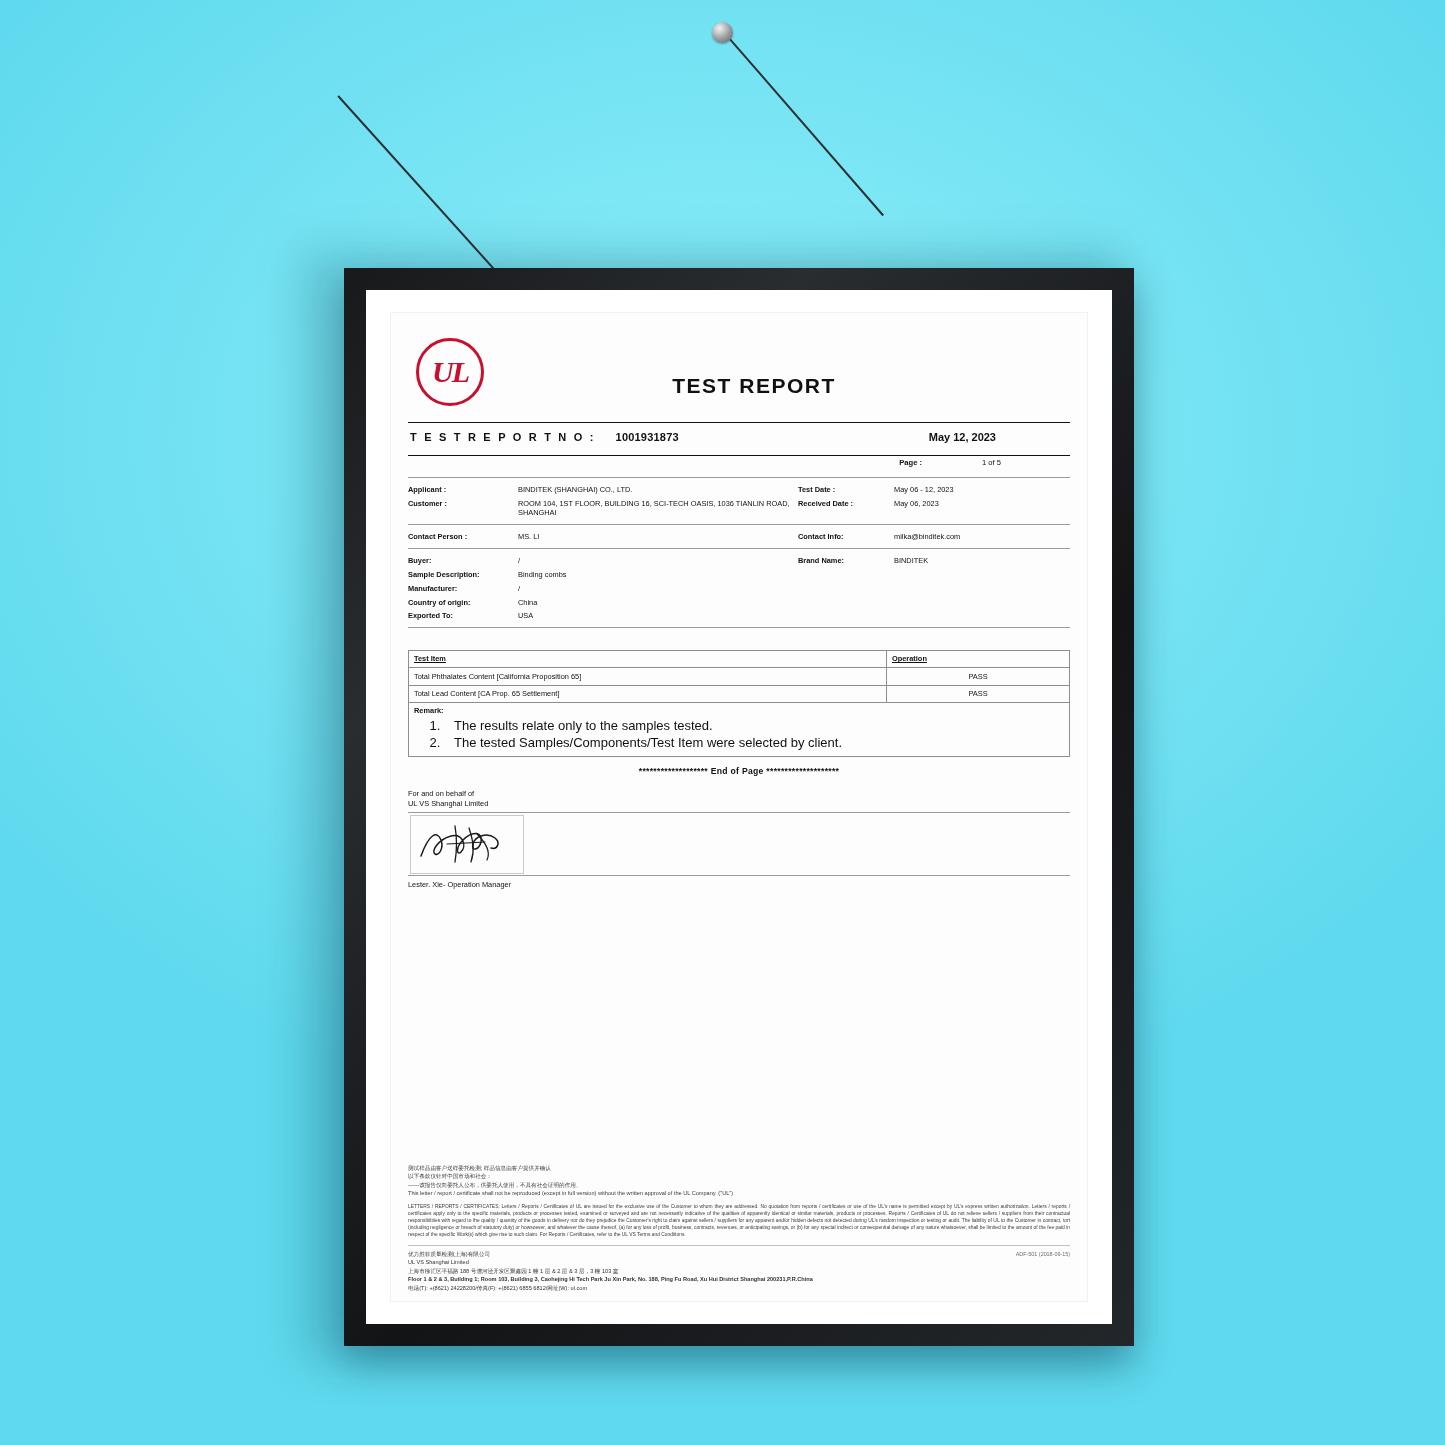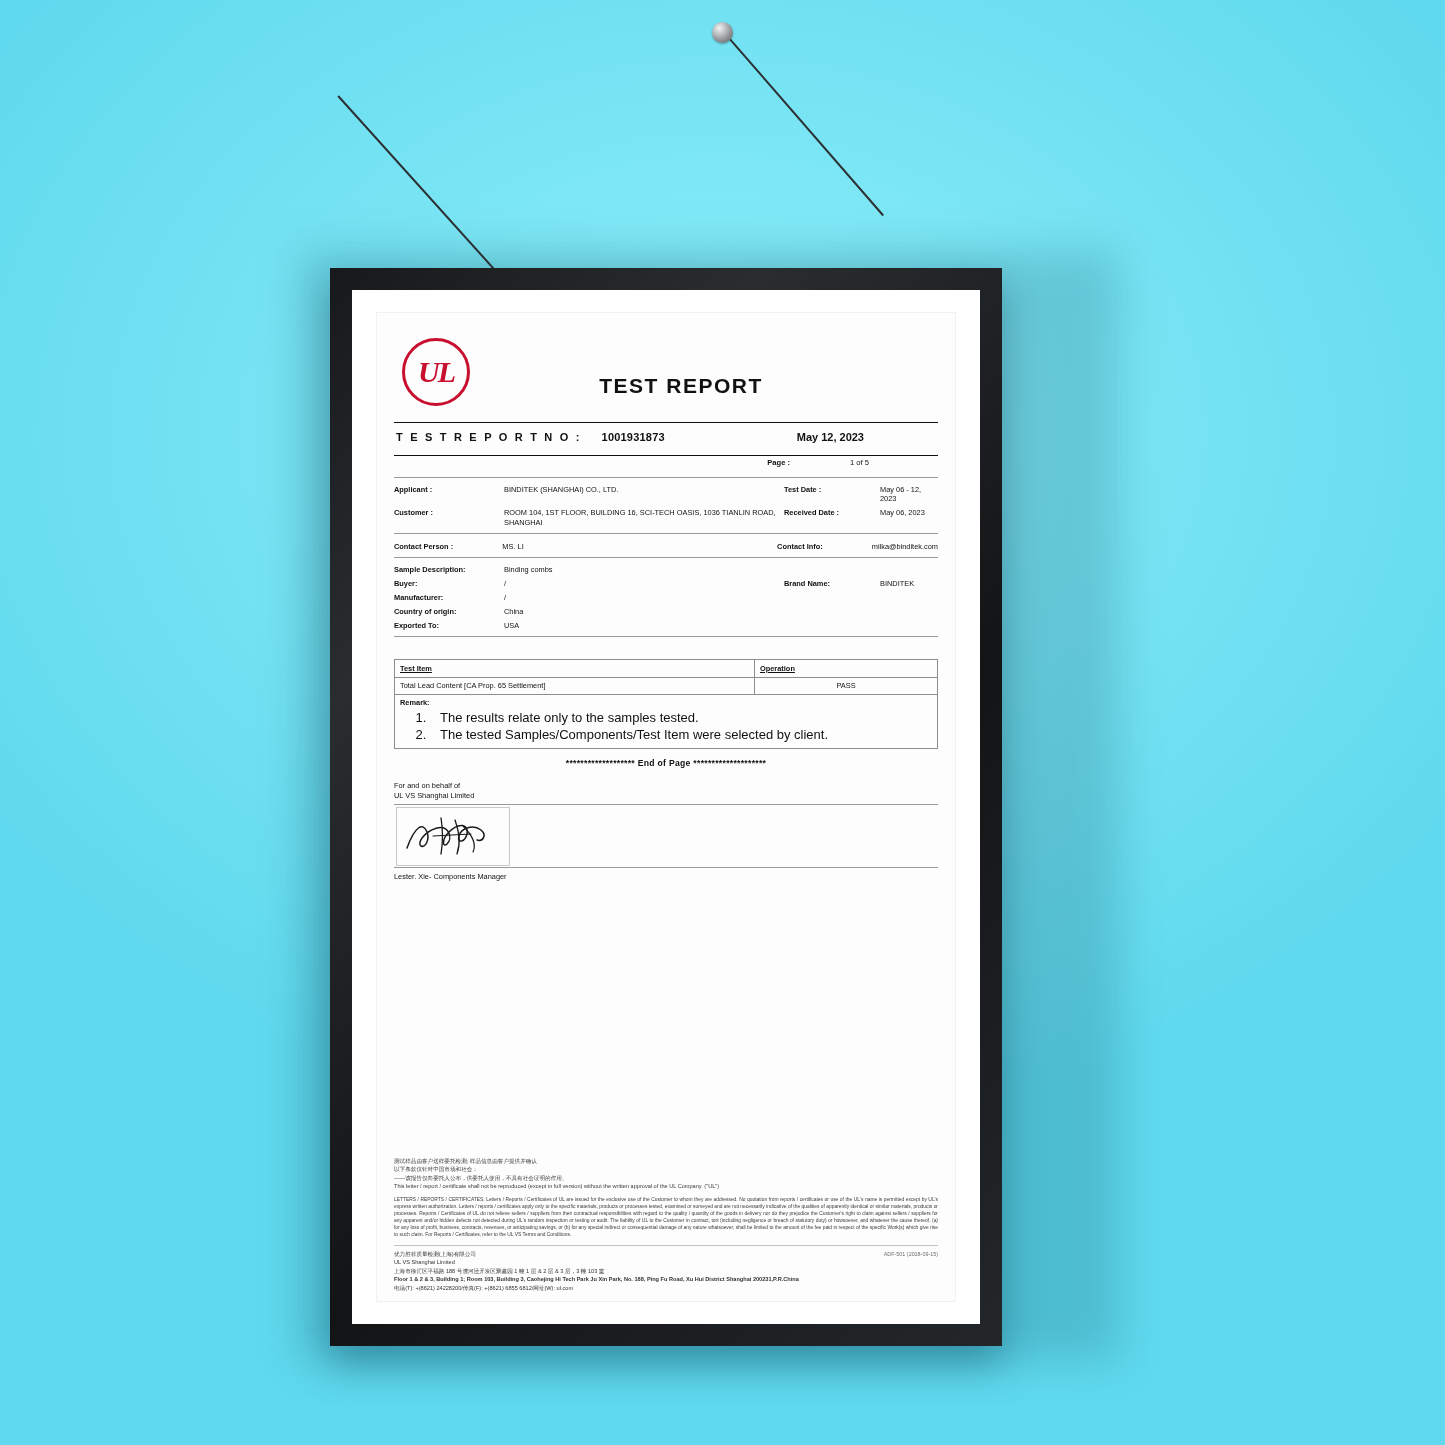--- a/index.html
+++ b/index.html
@@ -60,23 +60,23 @@
     left: 725px;
     top: 35px;
     width: 2px;
     height: 240px;
     transform-origin: top left;
     transform: rotate(-41deg);
   }
   
   .frame {
     position: absolute;
-    left: 330px;
+    left: 344px;
     top: 268px;
-    width: 672px;
+    width: 790px;
     height: 1078px;
     background: linear-gradient(135deg, #17191b 0%, #2a2d30 25%, #121416 60%, #24272a 100%);
     padding: 22px;
     box-sizing: border-box;
     box-shadow: 0 18px 36px rgba(0, 50, 70, .35);
     z-index: 6;
   }
   .mat {
     width: 100%;
     height: 100%;
@@ -362,30 +362,30 @@
             <td class="v2">milka@binditek.com</td>
           </tr>
         </tbody>
           </table>
 
         <div class="sep-line"></div>
 
         <table class="kv">
           <tbody>
               <tr>
+            <td class="k">Buyer:</td>
+            <td class="v">/</td>
+            <td class="k2">Brand Name:</td>
+            <td class="v2">BINDITEK</td>
+          </tr>
+          <tr>
             <td class="k">Sample Description:</td>
             <td class="v">Binding combs</td>
             <td class="k2"></td>
             <td class="v2"></td>
-          </tr>
-          <tr>
-            <td class="k">Buyer:</td>
-            <td class="v">/</td>
-            <td class="k2">Brand Name:</td>
-            <td class="v2">BINDITEK</td>
           </tr>
           <tr>
             <td class="k">Manufacturer:</td>
             <td class="v">/</td>
             <td class="k2"></td>
             <td class="v2"></td>
           </tr>
           <tr>
             <td class="k">Country of origin:</td>
             <td class="v">China</td>
@@ -401,20 +401,24 @@
         </tbody>
           </table>
 
         <div class="sep-line"></div>
 
         <table class="result">
           <tbody>
               <tr>
             <th class="item">Test Item</th>
             <th class="conc">Operation</th>
+          </tr>
+          <tr>
+            <td>Total Phthalates Content [California Proposition 65]</td>
+            <td class="conc">PASS</td>
           </tr>
           <tr>
             <td>Total Lead Content [CA Prop. 65 Settlement]</td>
             <td class="conc">PASS</td>
           </tr>
           <tr>
             <td class="remark-cell" colspan="2">
               <div class="remark-title">Remark:</div>
               <ol class="remarks">
                 <li>The results relate only to the samples tested.</li>
@@ -437,21 +441,21 @@
             <svg width="112" height="57" viewBox="0 0 112 57">
               <path d="M10 40 C18 18, 26 14, 30 24 C33 32, 28 40, 24 38 C20 36, 26 24, 40 20 C52 17, 56 30, 50 36 C46 40, 44 32, 52 24 C62 14, 72 16, 70 26 C68 34, 60 36, 62 28 C64 20, 76 16, 84 22 C90 27, 86 34, 80 32" fill="none" stroke="#1a1a1a" stroke-width="1.5" stroke-linecap="round"></path>
               <path d="M44 10 C46 22, 46 34, 44 46" fill="none" stroke="#1a1a1a" stroke-width="1.3" stroke-linecap="round"></path>
               <path d="M58 12 C62 24, 64 34, 60 46" fill="none" stroke="#1a1a1a" stroke-width="1.3" stroke-linecap="round"></path>
               <path d="M36 28 L74 26" fill="none" stroke="#1a1a1a" stroke-width="1.1" stroke-linecap="round"></path>
               <path d="M66 18 C74 26, 80 36, 76 44" fill="none" stroke="#1a1a1a" stroke-width="1.2" stroke-linecap="round"></path>
             </svg>
           </div>
         </div>
 
-        <div class="sig-name">Lester. Xie- Components Manager</div>
+        <div class="sig-name">Lester. Xie- Operation Manager</div>
 
         <div class="footer">
           <div class="cn-note">
             <div>测试样品由客户送样委托检测; 样品信息由客户提供并确认</div>
             <div>以下条款仅针对中国市场和社会：</div>
             <div>——该报告仅向委托人公布，供委托人使用，不具有社会证明的作用。</div>
             <div>This letter / report / certificate shall not be reproduced (except in full version) without the written approval of the UL Company. ("UL")</div>
           </div>
           <div class="legal">LETTERS / REPORTS / CERTIFICATES: Letters / Reports / Certificates of UL are issued for the exclusive use of the Customer to whom they are addressed. No quotation from reports / certificates or use of the UL's name is permitted except by UL's express written authorization. Letters / reports / certificates apply only to the specific materials, products or processes tested, examined or surveyed and are not necessarily indicative of the qualities of apparently identical or similar materials, products or processes. Reports / Certificates of UL do not relieve sellers / suppliers from their contractual responsibilities with regard to the quality / quantity of the goods in delivery nor do they prejudice the Customer's right to claim against sellers / suppliers for any apparent and/or hidden defects not detected during UL's random inspection or testing or audit. The liability of UL to the Customer in contract, tort (including negligence or breach of statutory duty) or howsoever, and whatever the cause thereof, (a) for any loss of profit, business, contracts, revenues, or anticipating savings, or (b) for any special indirect or consequential damage of any nature whatsoever, shall be limited to the amount of the fee paid in respect of the specific Work(s) which give rise to such claim. For Reports / Certificates, refer to the UL VS Terms and Conditions.</div>
           <div class="footer-sep"></div>

